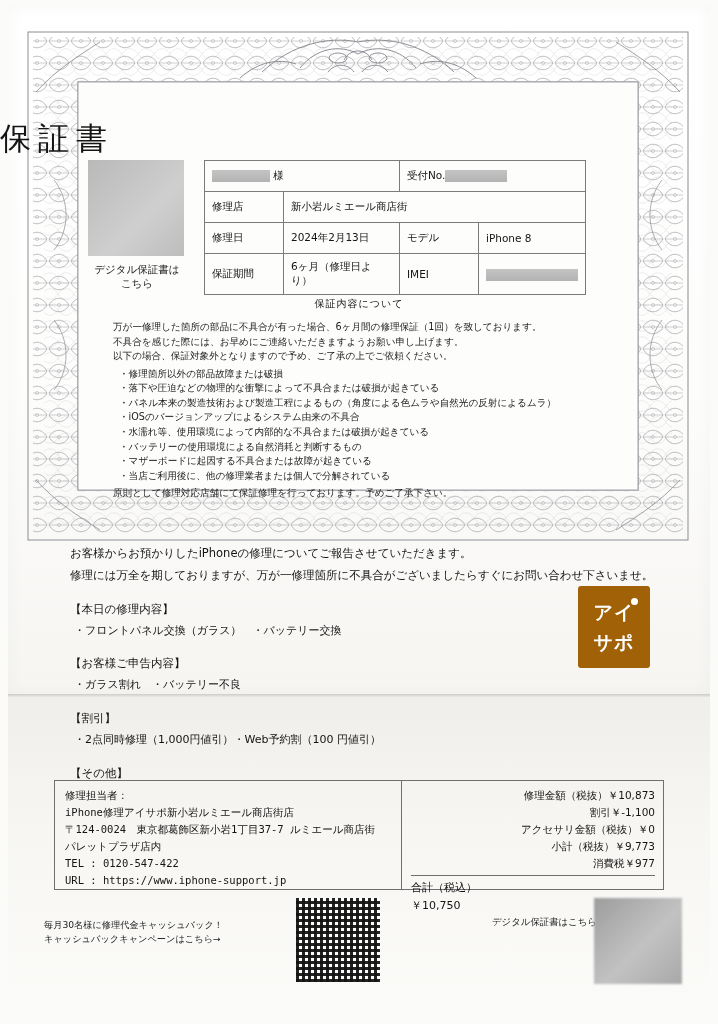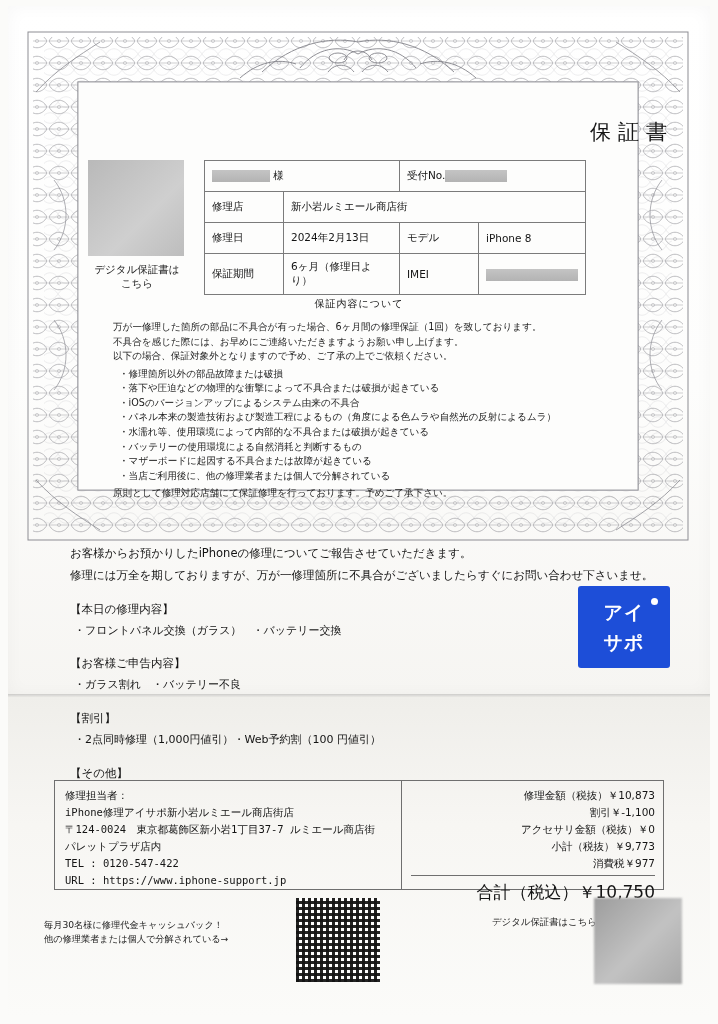--- a/index.html
+++ b/index.html
@@ -49,22 +49,22 @@
     left: 26px; top: 30px;
     width: 664px; height: 512px;
   }
   .border-frame svg { display:block; }
 
   
   .cert-title {
     position: absolute;
     left: 0; top: 118px;
     width: 674px;
-    text-align: right;
-    font-size: 21px;
+    text-align: left;
+    font-size: 31px;
     letter-spacing: 7px;
     font-family: "DejaVu Serif", serif;
     color: #151515;
   }
 
   .qr-left {
     position: absolute;
     left: 88px; top: 160px;
     width: 96px; height: 96px;
     background: linear-gradient(135deg,#b9b9b9,#cfcfcf 60%,#bdbdbd);
@@ -140,22 +140,22 @@
     color: #131313;
     line-height: 1.9;
   }
   .mid .blk { margin-top: 12px; }
   .mid .blk-title { font-size: 11.5px; }
   .mid .blk-line { font-size: 11px; margin-left: 4px; }
 
   .logo {
     position: absolute;
     left: 578px; top: 586px;
-    width: 92px; height: 82px;
-    background: #1d4ed8;
+    width: 72px; height: 82px;
+    background: #a16207;
     border-radius: 3px;
     color: #fff;
     font-family: "DejaVu Sans", sans-serif;
     text-align: center;
   }
   .logo .l1 { font-size: 19px; font-weight: bold; letter-spacing: 1px; margin-top: 14px; }
   .logo .l2 { font-size: 19px; font-weight: bold; letter-spacing: 1px; margin-top: 4px; }
   .logo .dot {
     position:absolute; right:12px; top:12px;
     width:7px;height:7px;border-radius:50%;background:#fff;
@@ -194,21 +194,21 @@
     color: #141414;
   }
   .amount-rows .row {
     display: flex; justify-content: flex-end;
     line-height: 1.62;
   }
   .amount-rows .rule {
     border-top: 1px solid #6f6f6f;
     margin: 3px 0 3px 0;
   }
-  .total .row { font-size: 17px; }
+  .total .row { font-size: 11px; flex-direction: column; }
 
   .qr-bottom {
     position: absolute;
     left: 296px; top: 898px;
     width: 84px; height: 84px;
     background:
       repeating-linear-gradient(90deg,#111 0 3px,#fff 3px 6px),
       repeating-linear-gradient(0deg,#111 0 3px,#fff 3px 6px);
     background-blend-mode: multiply;
     opacity: .92;
@@ -336,22 +336,22 @@
     </table>
 
   <div class="warranty-head">保証内容について</div>
   <div class="warranty-body">
     <div>万が一修理した箇所の部品に不具合が有った場合、6ヶ月間の修理保証（1回）を致しております。</div>
     <div>不具合を感じた際には、お早めにご連絡いただきますようお願い申し上げます。</div>
     <div>以下の場合、保証対象外となりますので予め、ご了承の上でご依頼ください。</div>
     <div class="bullets">
       <div>・修理箇所以外の部品故障または破損</div>
       <div>・落下や圧迫などの物理的な衝撃によって不具合または破損が起きている</div>
+      <div>・パネル本来の製造技術および製造工程によるもの（角度による色ムラや自然光の反射によるムラ）</div>
       <div>・iOSのバージョンアップによるシステム由来の不具合</div>
-      <div>・パネル本来の製造技術および製造工程によるもの（角度による色ムラや自然光の反射によるムラ）</div>
       <div>・水濡れ等、使用環境によって内部的な不具合または破損が起きている</div>
       <div>・バッテリーの使用環境による自然消耗と判断するもの</div>
       <div>・マザーボードに起因する不具合または故障が起きている</div>
       <div>・当店ご利用後に、他の修理業者または個人で分解されている</div>
     </div>
     <div>原則として修理対応店舗にて保証修理を行っております。予めご了承下さい。</div>
   </div>
 
   <div class="mid">
     <div>お客様からお預かりしたiPhoneの修理についてご報告させていただきます。</div>
@@ -417,18 +417,18 @@
           <span>合計（税込）</span>
           <span>￥10,750</span>
         </div>
       </div>
     </div>
   </div>
 
   <div class="qr-bottom"></div>
   <div class="cashback">
     <div>毎月30名様に修理代金キャッシュバック！</div>
-    <div>他の修理業者または個人で分解されている→</div>
+    <div>キャッシュバックキャンペーンはこちら→</div>
   </div>
   <div class="digital-note">デジタル保証書はこちら→</div>
   <div class="qr-br"></div>
 
 </div>
 
 </body></html>

